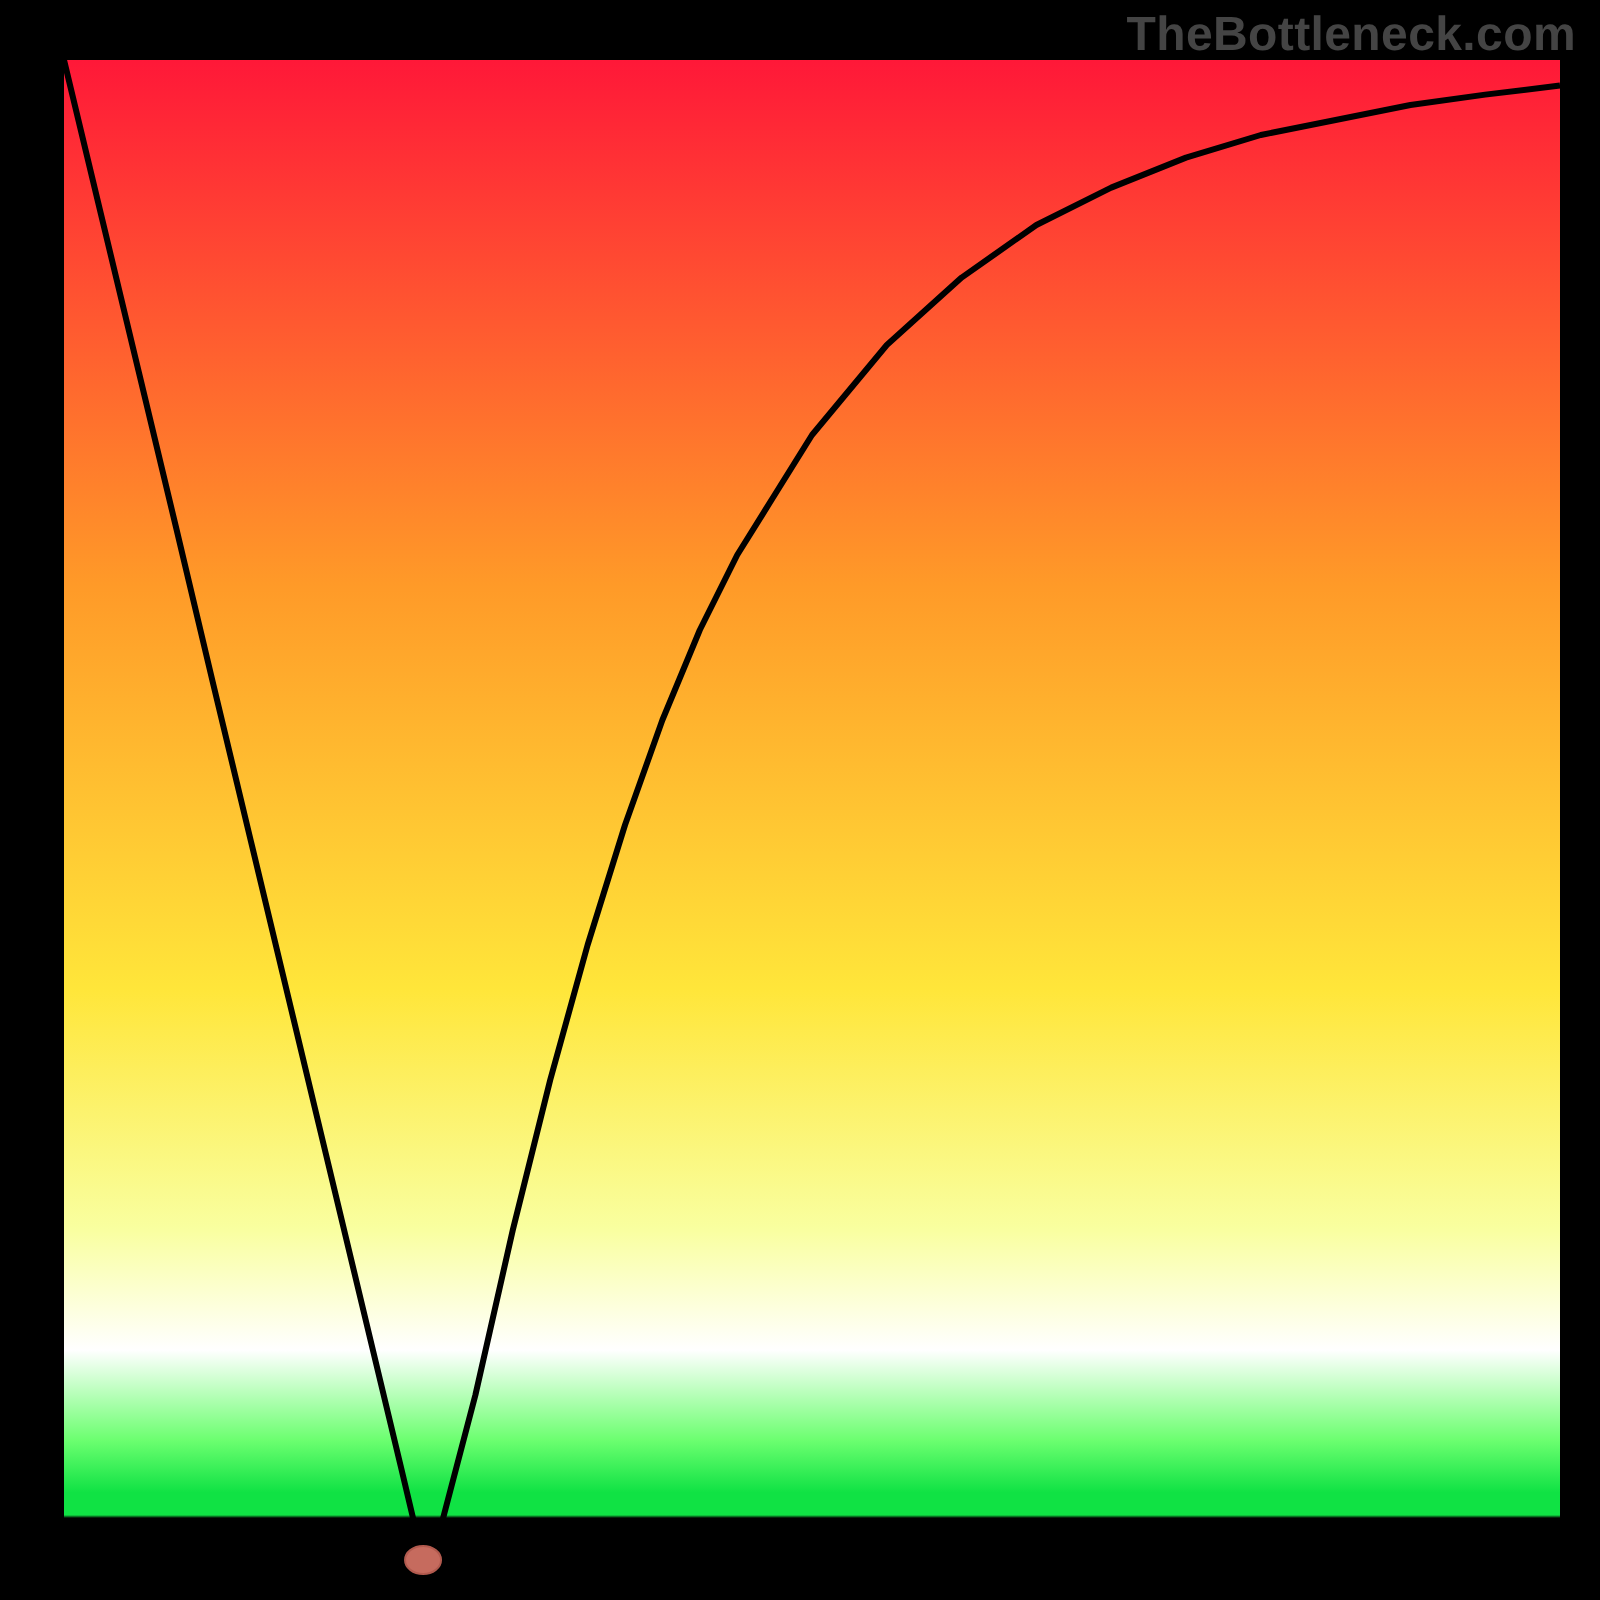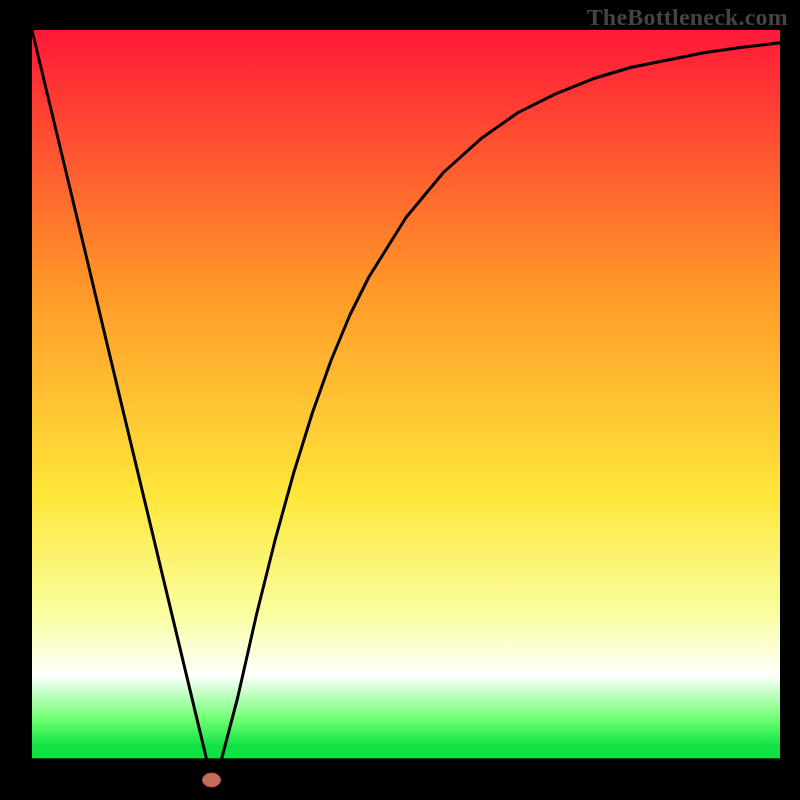--- a/index.html
+++ b/index.html
@@ -13,21 +13,21 @@
   .frame {
     position: relative;
     width: 800px;
     height: 800px;
     background: #000;
   }
   .watermark {
     position: absolute;
     top: 4px;
     right: 12px;
-    font-family: Liberation Serif, serif;
+    font-family: Liberation Sans, sans-serif;
     font-size: 24px;
     font-weight: 600;
     letter-spacing: 0.2px;
     color: #444444;
     user-select: none;
   }
   svg {
     display: block;
   }
 </style>

